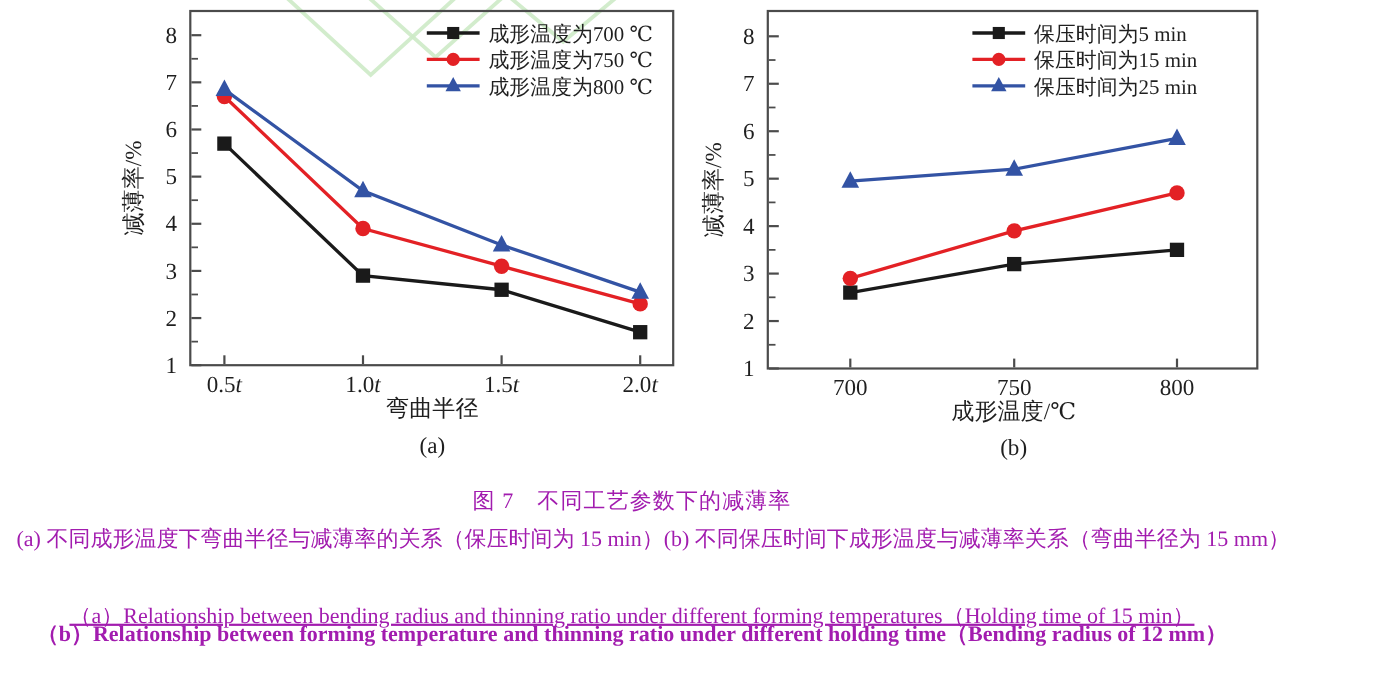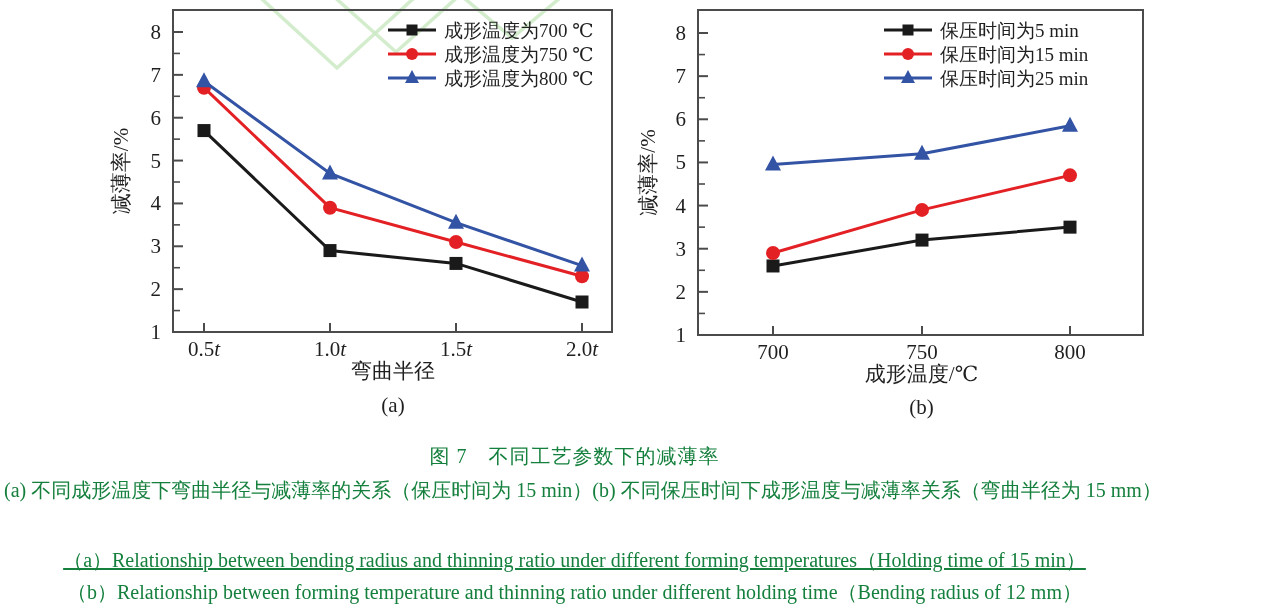--- a/index.html
+++ b/index.html
@@ -9,33 +9,33 @@
     background:#ffffff;
     font-family:"Liberation Serif","DejaVu Serif",serif;
     color:#222;
     overflow:hidden;
   }
   .charts-svg{position:absolute;left:0;top:0;}
   .cap{
     position:absolute;left:0;width:1149px;
     text-align:center;
     font-size:20px;line-height:24px;
-    color:#15803d;
+    color:#a21caf;
     white-space:nowrap;
   }
   .cap-zh-title{top:444px;letter-spacing:1px;}
   .cap-zh-subs{
     top:478px;
     display:flex;justify-content:space-between;
-    box-sizing:border-box;padding:0 4px;
+    box-sizing:border-box;padding:0 15px;
     text-align:left;
   }
   .cap-en-title{top:512px;}
   .cap-en-a{top:548px;text-decoration:underline;}
-  .cap-en-b{top:580px;}
+  .cap-en-b{top:565px;font-weight:bold;}
 </style>
 </head>
 <body>
 
 <div class="page">
 
   <svg id="charts" class="charts-svg" width="1263" height="430" viewBox="0 0 1263 430">
       <g>
         <g>
           <polyline points="252,-10 337,68 425,-12" fill="none" stroke="#cdeac6" stroke-width="3.5" opacity="0.9"></polyline>

